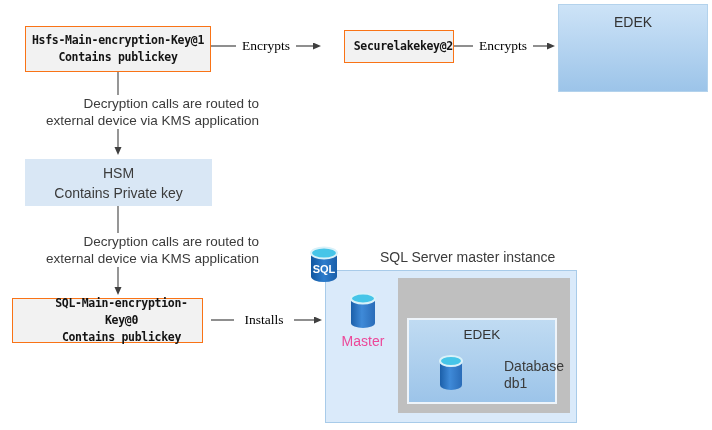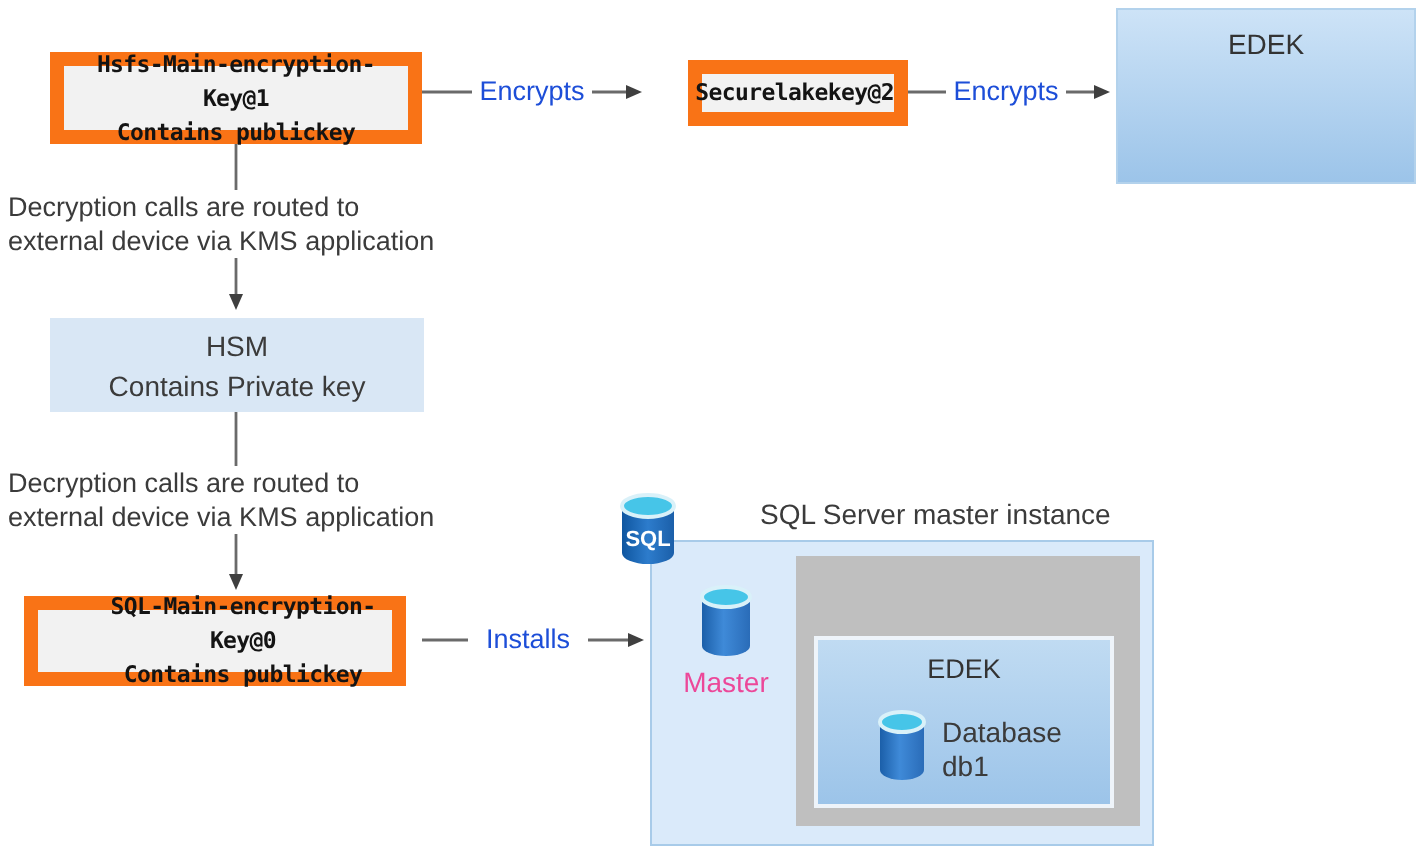--- a/index.html
+++ b/index.html
@@ -6,21 +6,21 @@
   #stage{
     position:relative;width:712px;height:430px;background:#ffffff;overflow:hidden;
     font-family:"Liberation Sans",sans-serif;color:#3d3d3d;
   }
   #stage *{box-sizing:border-box;}
   .abs{position:absolute;}
   svg.overlay{position:absolute;left:0;top:0;z-index:1;pointer-events:none;}
 
   
   .key-box{
-    background:#f2f2f2;border:7px solid #f97316;z-index:2;
+    background:#f2f2f2;border:1px solid #f97316;z-index:2;
     display:flex;flex-direction:column;align-items:center;justify-content:center;
     font-family:"DejaVu Sans Mono",monospace;font-weight:700;font-size:11.5px;
     color:#141414;line-height:17px;text-align:center;letter-spacing:-0.3px;
   }
 
   
   .hsm-box{
     background:#d9e7f5;z-index:2;display:flex;flex-direction:column;
     align-items:center;justify-content:center;font-size:14px;color:#3b3b3b;line-height:20px;
   }
@@ -31,39 +31,39 @@
     border:1px solid #b3d2ec;
   }
   .edek-box .edek-title{margin-top:9px;font-size:14px;color:#333;}
   .edek-box .file-box{
     position:absolute;left:13px;top:36px;width:124px;height:40px;background:#ffffff;
     border:1px solid #c9cecf;line-height:38px;text-align:center;font-size:13.5px;color:#333;
   }
 
   
   .edge-label{
-    z-index:3;background:#ffffff;text-align:center;font-size:13.5px;color:#1d4ed8;
-    padding:0 3px;line-height:18px;
+    z-index:3;background:#ffffff;text-align:center;font-size:13.5px;color:#000000;
+    padding:0 3px;line-height:18px;font-family:Liberation Serif, serif;
   }
   .kms-note{
-    z-index:3;background:#ffffff;text-align:left;font-size:13.5px;color:#3b3b3b;
-    line-height:17px;width:228px;
+    z-index:3;background:#ffffff;text-align:right;font-size:13.5px;color:#3b3b3b;
+    line-height:17px;width:228px;margin-left:27px;
   }
 
   
   .container-box{background:#daeafa;border:1px solid #a8cbe9;z-index:2;}
   .container-title{z-index:4;font-size:14px;color:#3b3b3b;white-space:nowrap;}
   .tde-box{background:#bfbfbf;z-index:3;text-align:center;}
   .tde-title{margin-top:9px;font-size:13.5px;color:#262626;}
   .inner-edek{
     position:absolute;left:9px;top:40px;width:150px;height:86px;
     background:linear-gradient(#c0dbf2,#9cc4e9);border:2px solid #eef4fa;text-align:center;
   }
   .inner-edek .edek-title{margin-top:7px;font-size:13.5px;color:#333;}
-  .db-label{position:absolute;font-size:14px;color:#3b3b3b;line-height:17px;text-align:left;}
+  .db-label{position:absolute;font-size:14px;color:#3b3b3b;line-height:17px;text-align:left;margin-left:33px;}
   .master-label{z-index:3;font-size:14px;color:#ec4899;text-align:center;}
   .icon{z-index:5;}
 </style>
 </head>
 <body>
 
 <div id="stage">
 
   
   <svg width="0" height="0">

